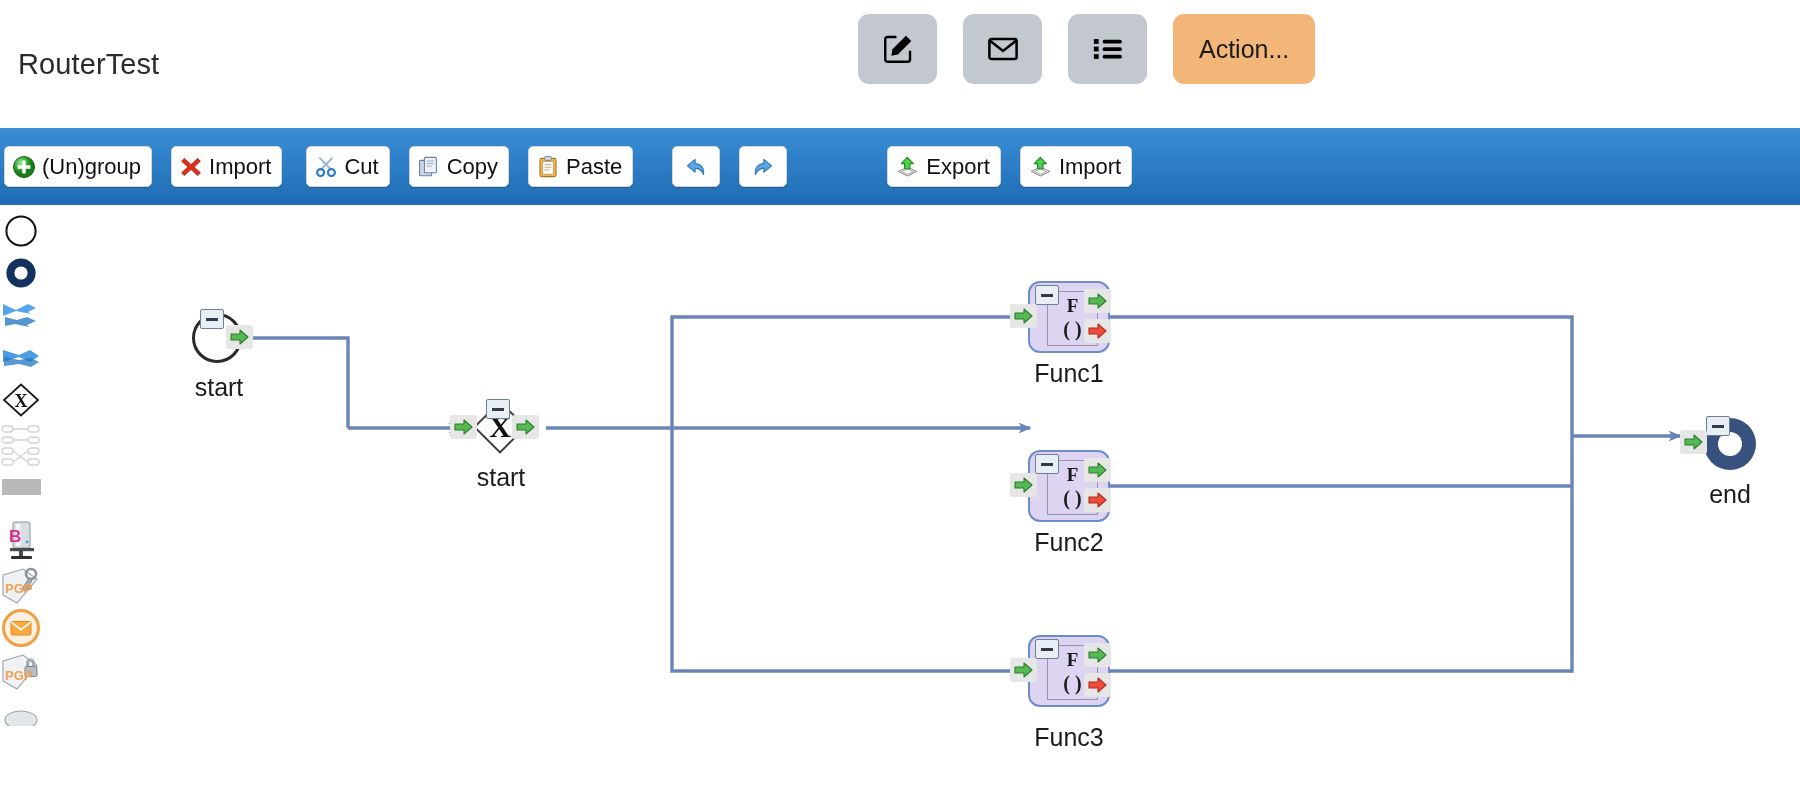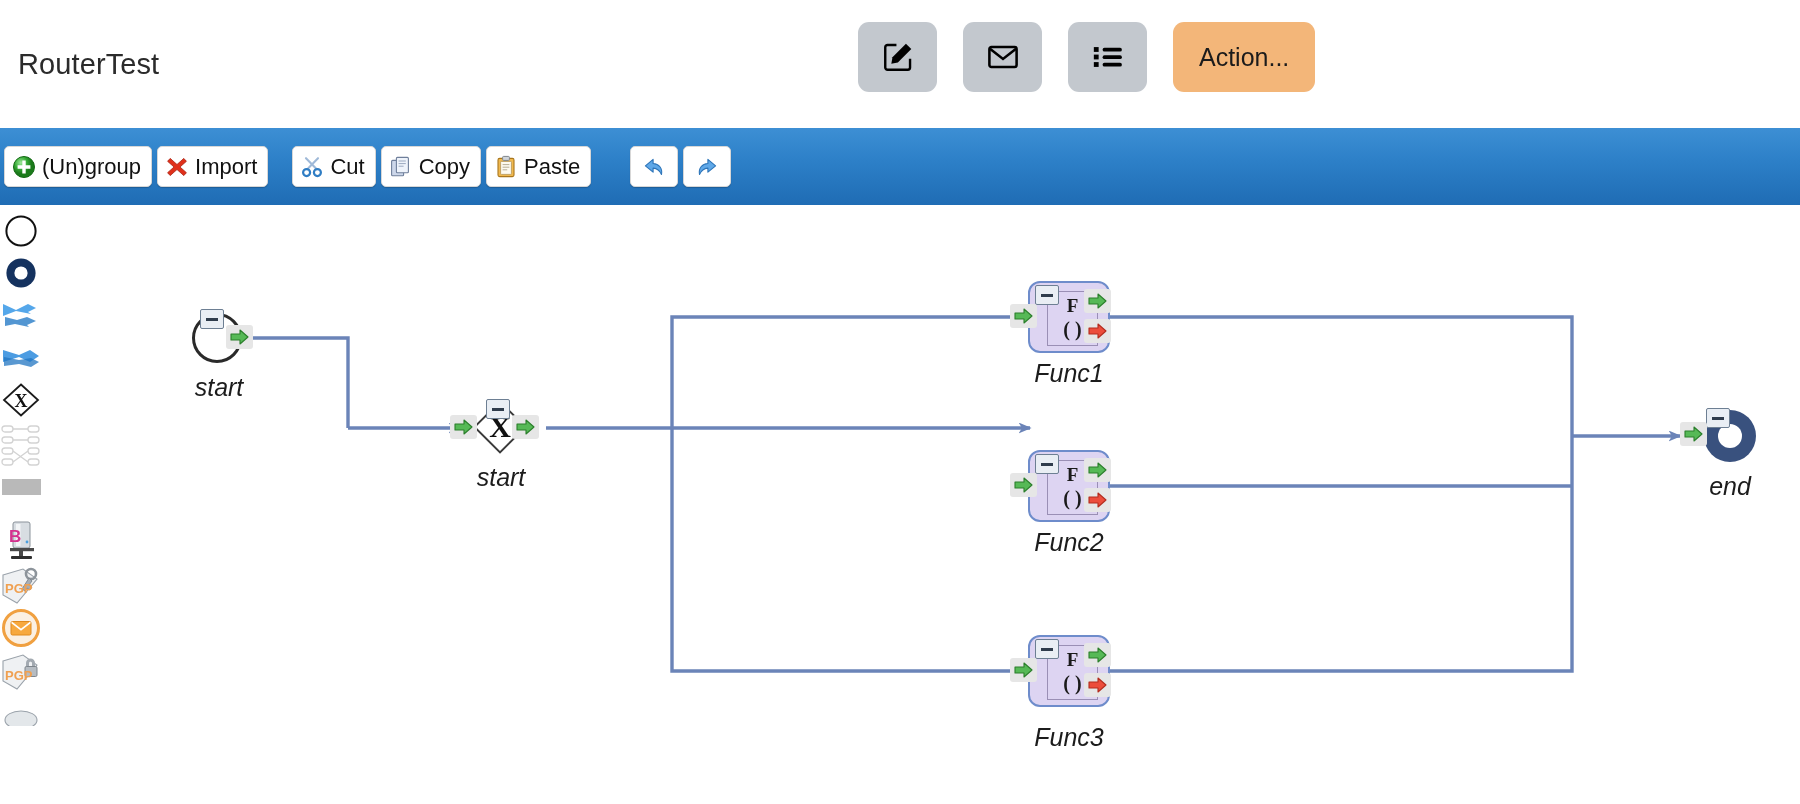--- a/index.html
+++ b/index.html
@@ -32,21 +32,21 @@
     top: 48px;
     font-size: 29px;
     font-weight: 400;
     color: #2b2b2b;
     letter-spacing: 0.1px;
     white-space: nowrap;
   }
   #header-actions {
     position: absolute;
     left: 858px;
-    top: 22px;
+    top: 14px;
     display: flex;
     align-items: flex-start;
     gap: 26px;
   }
   .icon-btn {
     width: 79px;
     height: 70px;
     border-radius: 11px;
     background: #c3c8ce;
     border: none;
@@ -82,21 +82,21 @@
     height: 77px;
     background: linear-gradient(to bottom, #3d8fd4 0%, #2d80c8 42%, #1f6cb4 100%);
     box-sizing: border-box;
     display: flex;
     align-items: center;
     padding-left: 4px;
   }
   .tb-group {
     display: flex;
     align-items: center;
-    gap: 5px;
+    gap: 19px;
   }
   .tb-gap-l { margin-left: 24px; justify-content: center; }
   .tb-gap-xl { margin-left: 39px; }
   .tb-btn {
     height: 41px;
     background: #ffffff;
     border: 1px solid #d7d7d7;
     border-radius: 5px;
     display: flex;
     align-items: center;
@@ -169,21 +169,20 @@
   }
   .node-label {
     position: absolute;
     left: 50%;
     transform: translateX(-50%);
     font-family: "Liberation Sans", sans-serif;
     font-size: 25px;
     color: #1c1c1c;
     white-space: nowrap;
     text-align: center;
-    font-style: italic;
   }
   
   .func-box {
     width: 82px;
     height: 72px;
     border-radius: 12px;
     background: #ddd4f2;
     border: 2px solid #6e8ccb;
     box-sizing: border-box;
     position: relative;
@@ -419,20 +418,42 @@
     </button>
     <button class="tb-btn icon-only">
       <span>
         <svg width="26" height="24" viewBox="0 0 24 24">
           <path d="M4.5 19.5C3.3 13.1 7.1 8.9 12.9 8.5V4.4l7.7 6.4-7.7 6.4v-4.1c-3.6.3-6.6 2.2-8.4 6.4z" fill="#5fa8e8" stroke="#2d74b8" stroke-width="1.1" stroke-linejoin="round"></path>
         </svg>
       </span>
     </button>
   </div>
 
+  <div class="tb-group" style="margin-left:100px">
+    <button class="tb-btn">
+      <span>
+        <svg width="25" height="24" viewBox="0 0 24 24">
+          <path d="M2.6 16.4l9.4-4.2 9.4 4.2-9.4 4.6z" fill="#e2e2e2" stroke="#8c8c8c" stroke-width="1"></path>
+          <path d="M6.4 16.6l5.6-2.5 5.6 2.5-5.6 2.7z" fill="#fbfbfb" stroke="#a5a5a5" stroke-width="0.8"></path>
+          <path d="M11.8 2.4l6.1 6.2h-3.4v5.1h-5.4V8.6H5.7z" fill="#4fcf4f" stroke="#1d8a1d" stroke-width="1.1" stroke-linejoin="round"></path>
+        </svg>
+      </span>
+      <span>Export</span>
+    </button>
+    <button class="tb-btn">
+      <span>
+        <svg width="25" height="24" viewBox="0 0 24 24">
+          <path d="M2.6 16.4l9.4-4.2 9.4 4.2-9.4 4.6z" fill="#e2e2e2" stroke="#8c8c8c" stroke-width="1"></path>
+          <path d="M6.4 16.6l5.6-2.5 5.6 2.5-5.6 2.7z" fill="#fbfbfb" stroke="#a5a5a5" stroke-width="0.8"></path>
+          <path d="M11.8 2.4l6.1 6.2h-3.4v5.1h-5.4V8.6H5.7z" fill="#4fcf4f" stroke="#1d8a1d" stroke-width="1.1" stroke-linejoin="round"></path>
+        </svg>
+      </span>
+      <span>Import</span>
+    </button>
+  </div>
 </div>
 
 <div id="canvas-area">
 
   <div id="palette">
 
     <div class="pal-item" style="top:10px;height:36px">
       <span>
         <svg width="34" height="34" viewBox="0 0 34 34">
             <circle cx="17" cy="17" r="14.6" fill="#fff" stroke="#111" stroke-width="2"></circle>
@@ -677,21 +698,21 @@
           </svg>
       </span>
       <span class="port" style="left:76px; top:38px;">
         <svg width="20" height="16" viewBox="0 0 20 16">
             <path d="M1 5h9V1l8 7-8 7v-4H1z" fill="#ec4d3c" stroke="#b32c1e" stroke-width="1.1" stroke-linejoin="round"></path>
           </svg>
       </span>
       <span class="node-label" style="top:88px;">Func3</span>
     </div>
 
-    <div class="node" style="left:1632px; top:205px; width:108px; height:100px;">
+    <div class="node" style="left:1632px; top:213px; width:108px; height:100px;">
       <div class="circle-end" style="position:absolute; left:30px; top:0;"></div>
       <span class="badge-minus" style="left:32px; top:-2px;"></span>
       <span class="port" style="left:6px; top:12px;">
         <svg width="20" height="16" viewBox="0 0 20 16">
             <path d="M1 5h9V1l8 7-8 7v-4H1z" fill="#56b956" stroke="#2b7f2b" stroke-width="1.1" stroke-linejoin="round"></path>
           </svg>
       </span>
       <span class="node-label" style="top:62px; left:56px;">end</span>
     </div>
 

